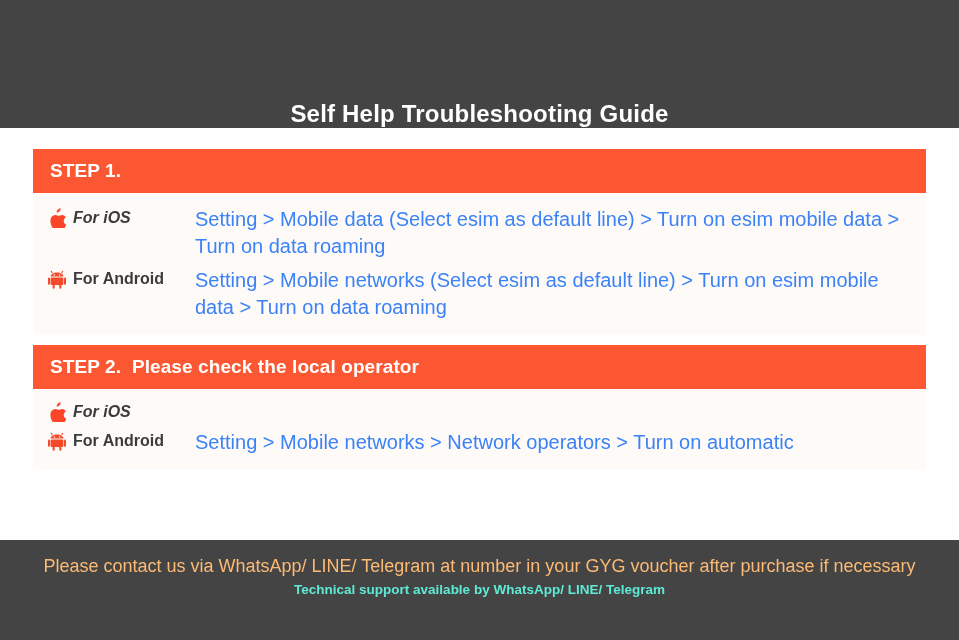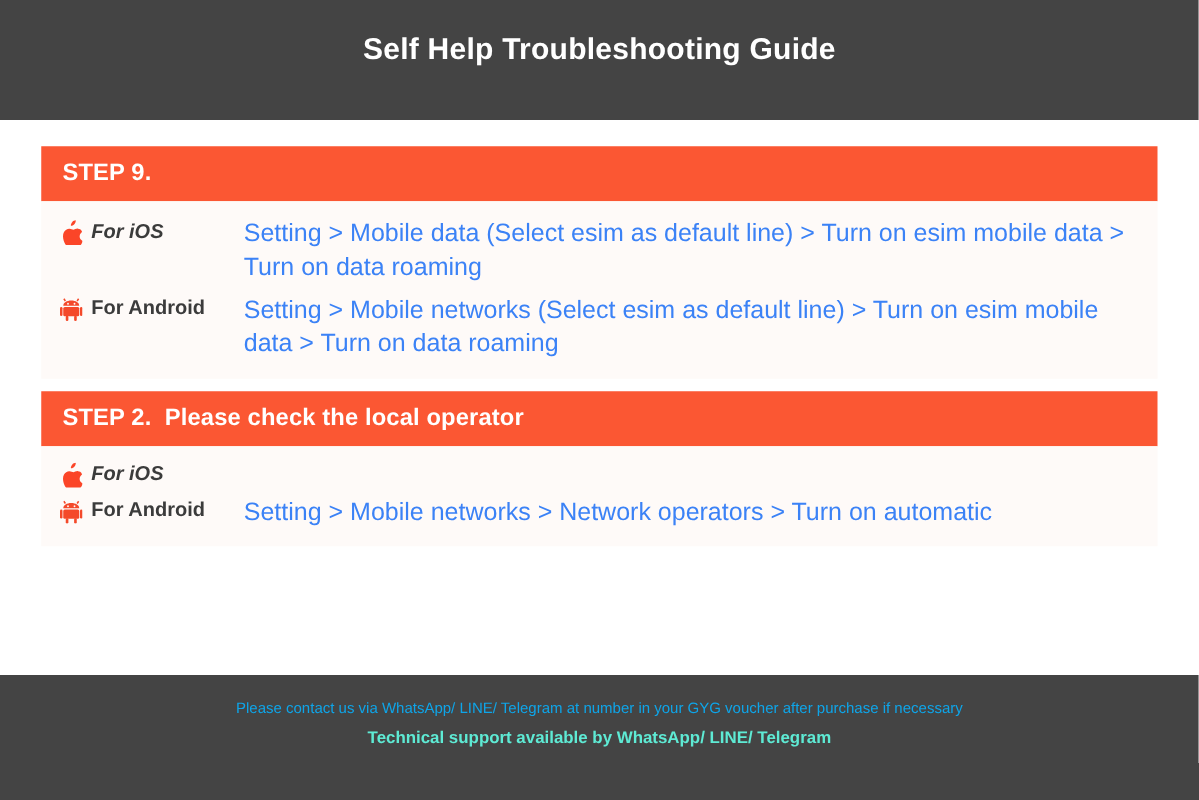--- a/index.html
+++ b/index.html
@@ -16,24 +16,24 @@
     position: relative;
     width: 959px;
     height: 640px;
     background: #ffffff;
     display: flex;
     flex-direction: column;
   }
 
   
   .header {
-    height: 96px;
+    height: 128px;
     background: #444444;
     display: flex;
-    align-items: flex-start;
+    align-items: flex-end;
     justify-content: center;
     flex: none;
   }
   .header-title {
     color: #ffffff;
     font-size: 24px;
     font-weight: bold;
     letter-spacing: 0.2px;
     padding-top: 26px;
   }
@@ -132,22 +132,22 @@
     height: 100px;
     background: #444444;
     flex: none;
     display: flex;
     flex-direction: column;
     align-items: center;
     justify-content: flex-start;
     padding-top: 16px;
   }
   .footer-line1 {
-    color: #0ea5e9;
-    font-size: 12px;
+    color: #fdba74;
+    font-size: 18px;
     line-height: 20px;
   }
   .footer-line2 {
     color: #5eead4;
     font-size: 13.5px;
     font-weight: bold;
     line-height: 20px;
     margin-top: 4px;
   }
 </style>
@@ -157,21 +157,21 @@
 <div class="page">
 
   <div class="header">
     <div class="header-title">Self Help Troubleshooting Guide</div>
   </div>
 
   <div class="body-area">
 
     <div class="step-block step1">
       <div class="step-banner">
-        <span class="step-no">STEP 9.</span>
+        <span class="step-no">STEP 1.</span>
         <span style="white-space:pre">&nbsp; </span>
       </div>
       <div class="step-panel">
 
         <div class="os-row">
           <div class="os-label ios">
             <span class="os-icon">
               <svg width="17" height="20" viewBox="0 0 17 20">
                 <path d="M11.6 0.2c0.1 1.1-0.3 2.2-1 3-0.7 0.9-1.8 1.5-2.9 1.4-0.1-1.1 0.4-2.2 1-2.9C9.4 0.8 10.6 0.2 11.6 0.2z" fill="#fb4528"></path>
                 <path d="M13.4 6.9c-1.6-0.1-2.9 0.9-3.7 0.9-0.8 0-2-0.9-3.3-0.8C4.7 7 3.1 8 2.2 9.6c-1.7 3-0.4 7.5 1.2 9.9 0.8 1.2 1.8 2.5 3.1 2.4 1.2 0 1.7-0.8 3.2-0.8 1.5 0 1.9 0.8 3.2 0.8 1.3 0 2.2-1.2 3-2.4 0.9-1.4 1.3-2.7 1.3-2.8-0.1 0-2.5-1-2.5-3.7 0-2.3 1.9-3.4 2-3.5C16 7.2 14.4 7 13.4 6.9z" fill="#fb4528"></path>

